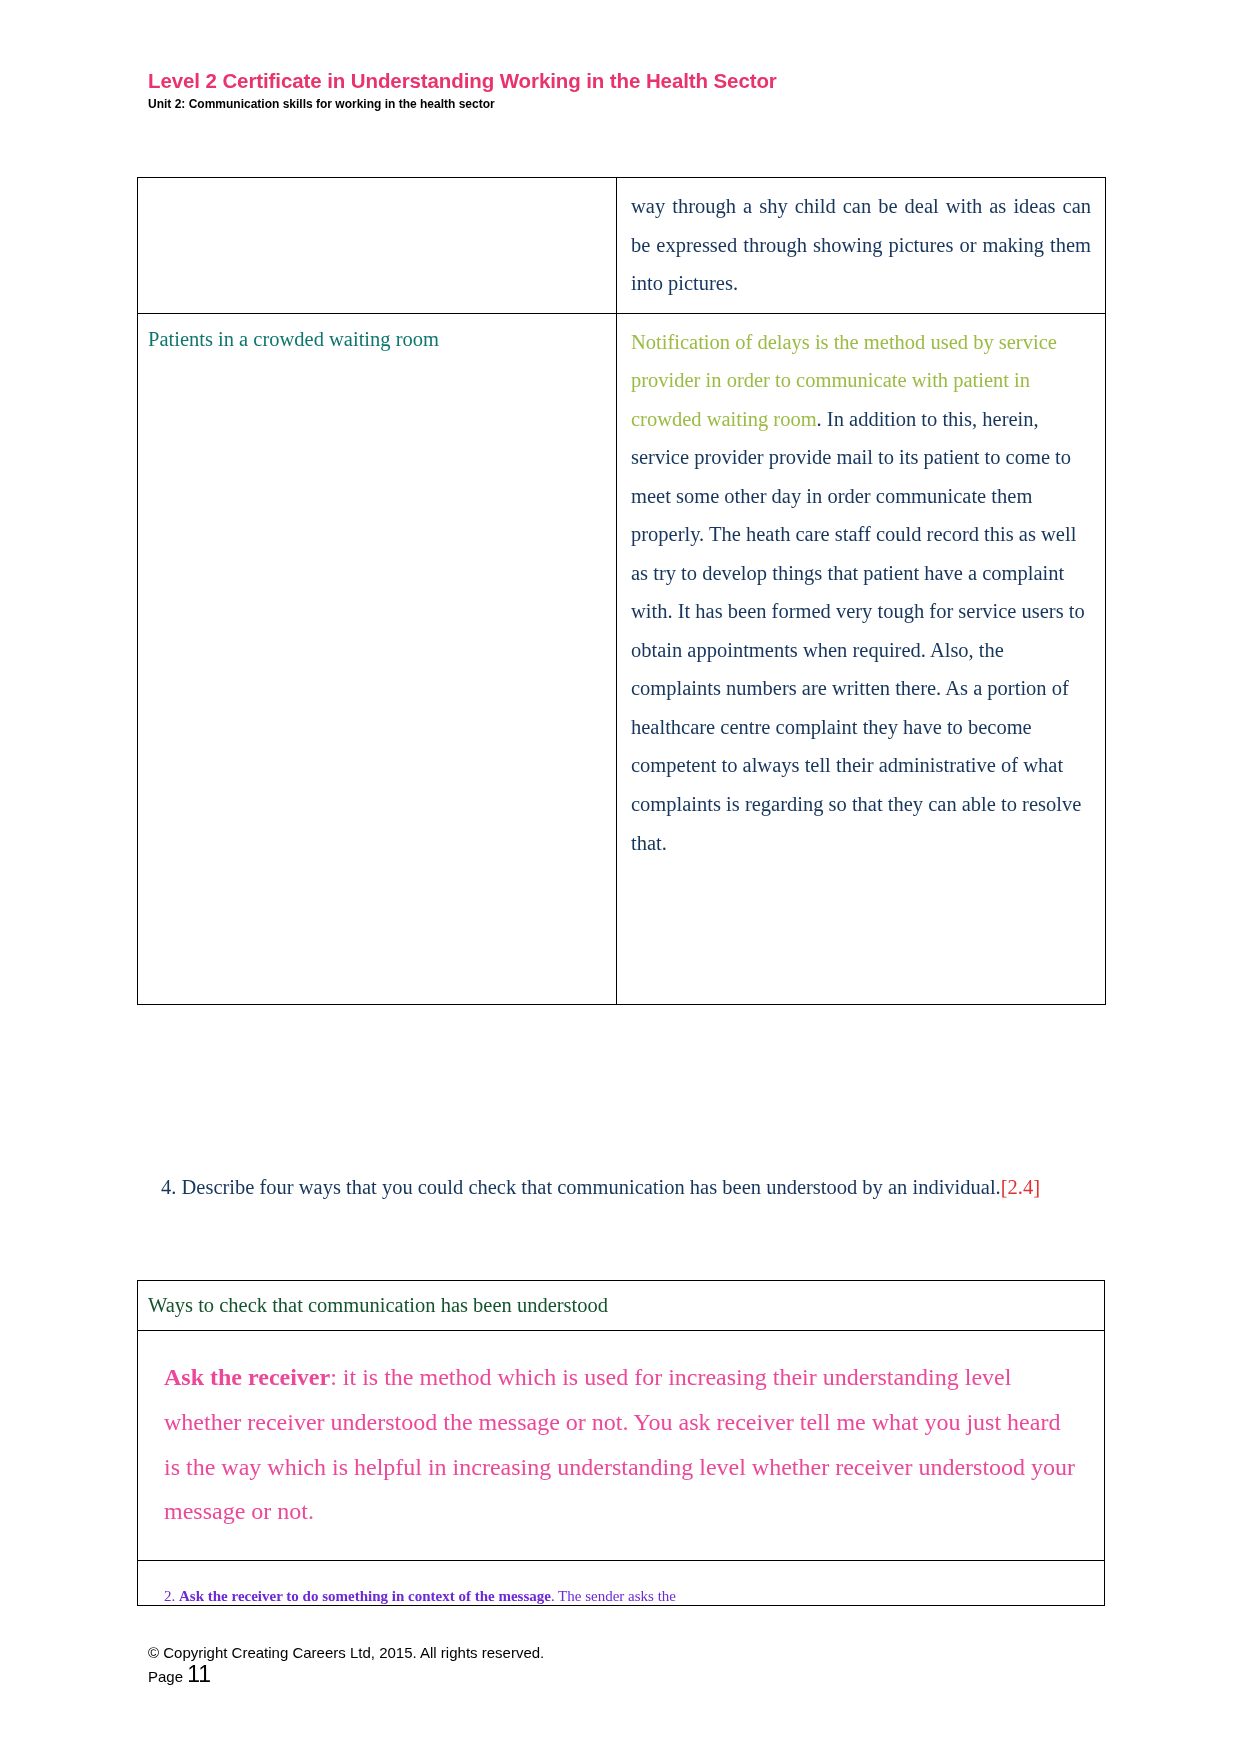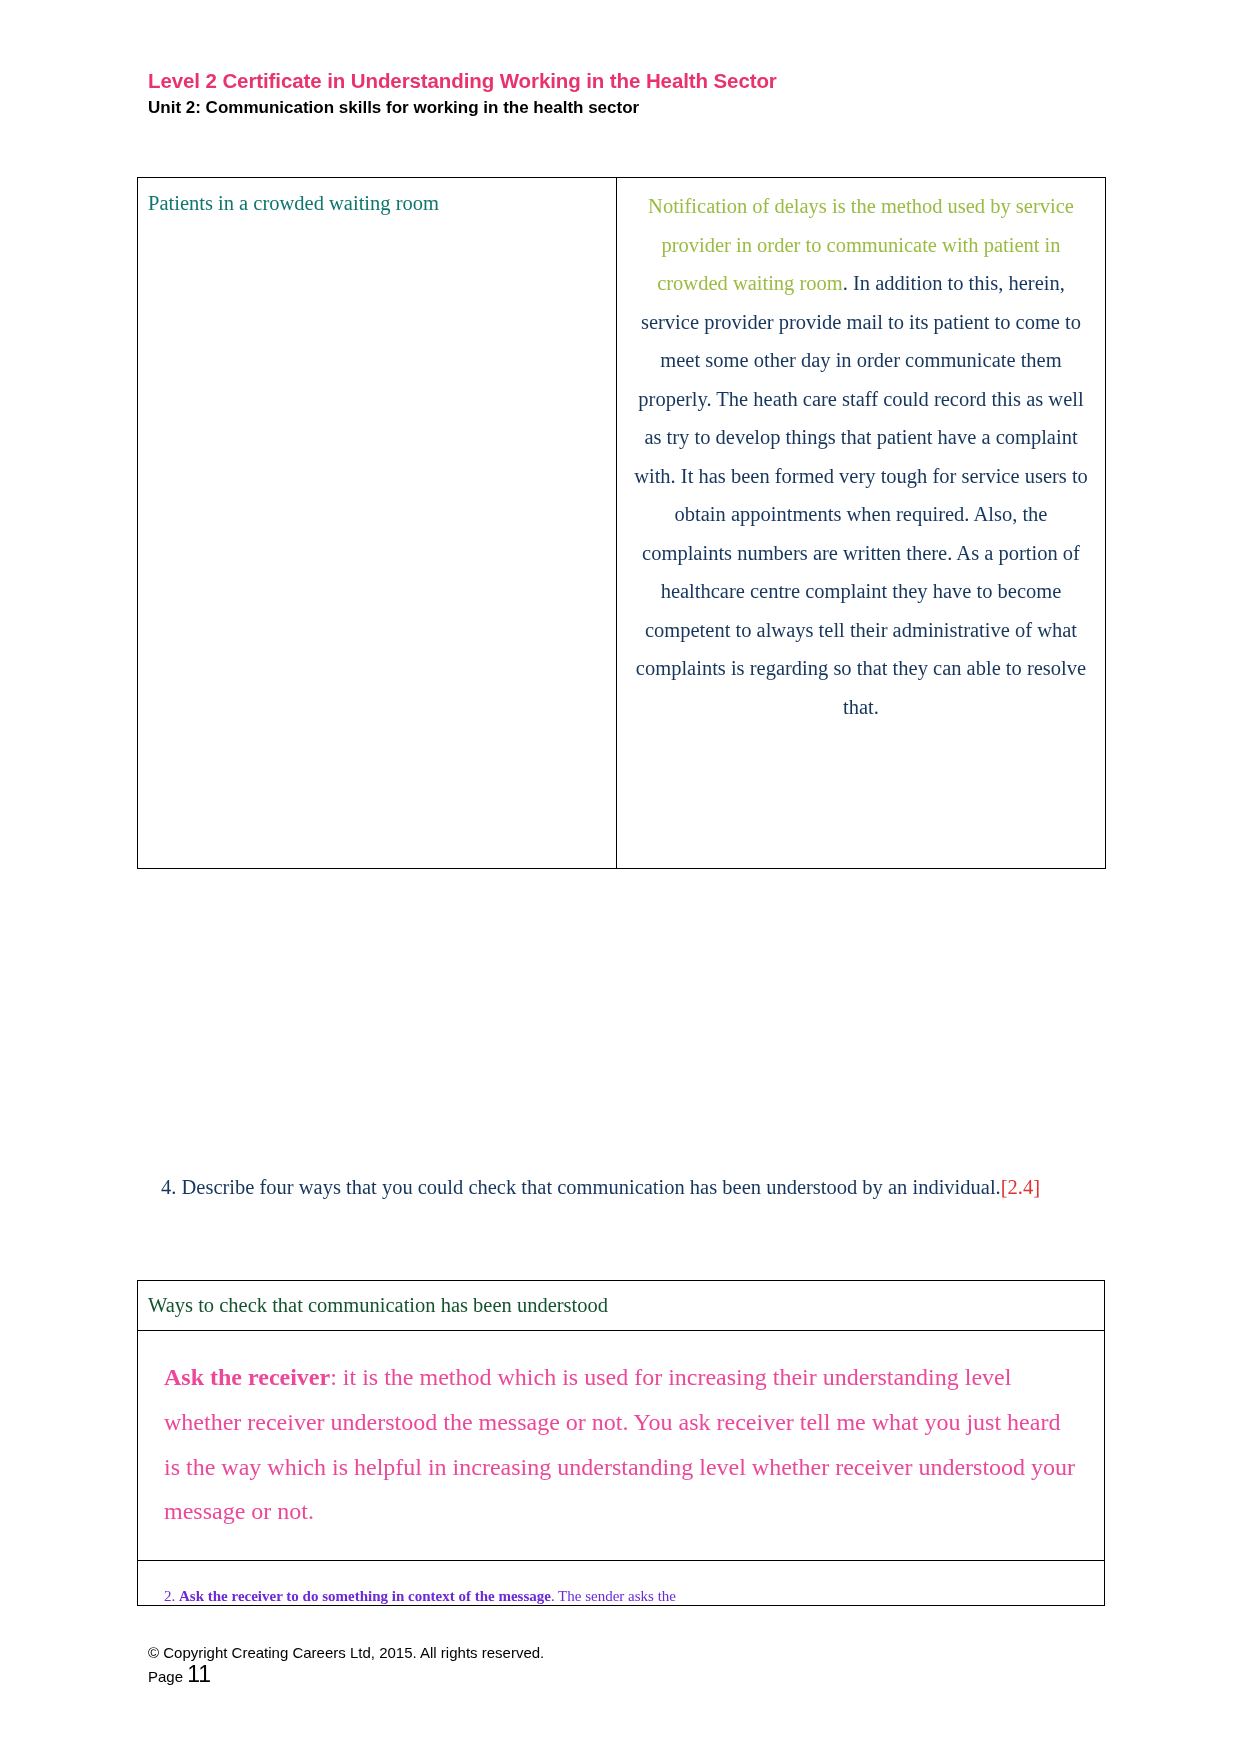--- a/index.html
+++ b/index.html
@@ -35,21 +35,21 @@
     font-weight: bold;
     font-size: 20.5px;
     color: #E8336D;
     letter-spacing: -0.1px;
     line-height: 1.25;
     white-space: nowrap;
   }
   .hdr-sub {
     font-family: "Liberation Sans", sans-serif;
     font-weight: bold;
-    font-size: 17px;
+    font-size: 12px;
     color: #000000;
     line-height: 1.3;
     margin-top: 3px;
     white-space: nowrap;
   }
 
   
   .doc-table {
     position: absolute;
     border-collapse: collapse;
@@ -88,21 +88,21 @@
   .t-magenta { color: #CC0FCC; }
   .t-green   { color: #9BBB42; }
   .t-navy    { color: #17365D; }
 
   .row1-right { height: 108px; }
   .row2-left-text {
     font-size: 20.5px;
     line-height: 1.5;
     color: #0f766e;
   }
-  .row2-right { height: 690px; text-align: center; }
+  .row2-right { height: 690px; }
 
   
   .question-block {
     position: absolute;
     left: 145px;
     top: 1152px;
     width: 930px;
   }
   .question-block p {
     margin: 16px;
@@ -173,20 +173,30 @@
 
   <div class="doc-header">
     <div class="hdr-title">Level 2 Certificate in Understanding Working in the Health Sector</div>
     <div class="hdr-sub">Unit 2: Communication skills for working in the health sector</div>
   </div>
 
   <table class="doc-table" id="table-one">
     <tbody>
       <tr>
         <td class="col-left">
+          <div class="cell-pad-left row1-right"></div>
+        </td>
+        <td class="col-right">
+          <div class="cell-pad">
+            <p class="para justify t-magenta">way through a shy child can be deal with  as ideas can be expressed through showing pictures or making them into pictures.</p>
+          </div>
+        </td>
+      </tr>
+      <tr>
+        <td class="col-left">
           <div class="cell-pad-left">
             <div class="row2-left-text">Patients in a crowded waiting room</div>
           </div>
         </td>
         <td class="col-right row2-right">
           <div class="cell-pad">
             <p class="para"><span class="t-green">Notification of delays is the method used by service provider in order to communicate with patient in crowded waiting room</span><span class="t-navy">. In addition to this, herein, service provider provide mail to its patient to come to meet some other day in order communicate them properly. The heath care staff could record this as well as try to develop things that patient have a complaint with. It has been formed very tough for service users to obtain appointments when required. Also, the complaints numbers are written there. As a portion of healthcare centre complaint they have to become competent to always tell their administrative of what complaints is regarding so that they can able to resolve that.</span></p>
           </div>
         </td>
       </tr>

